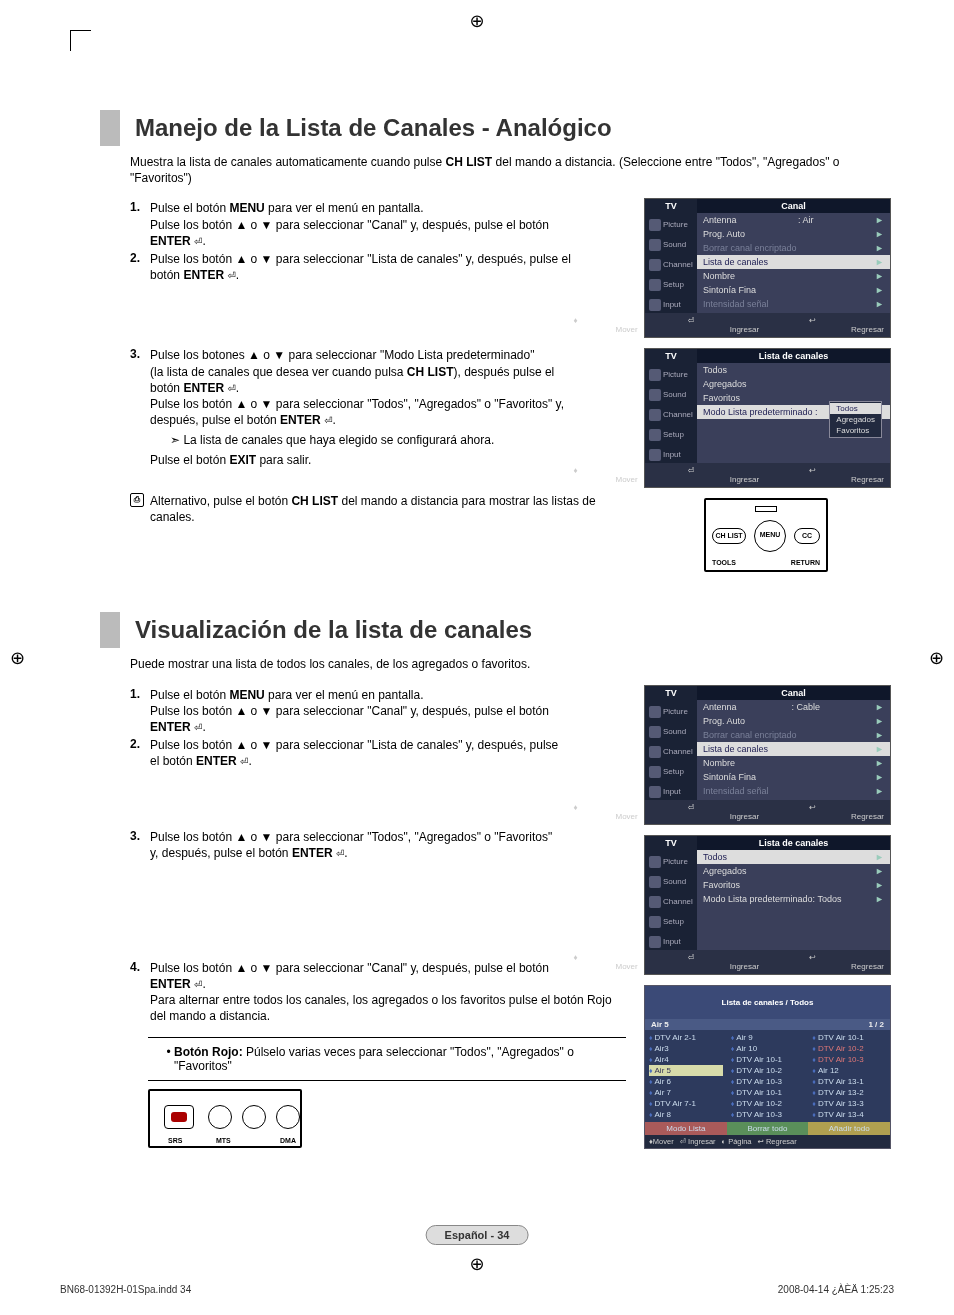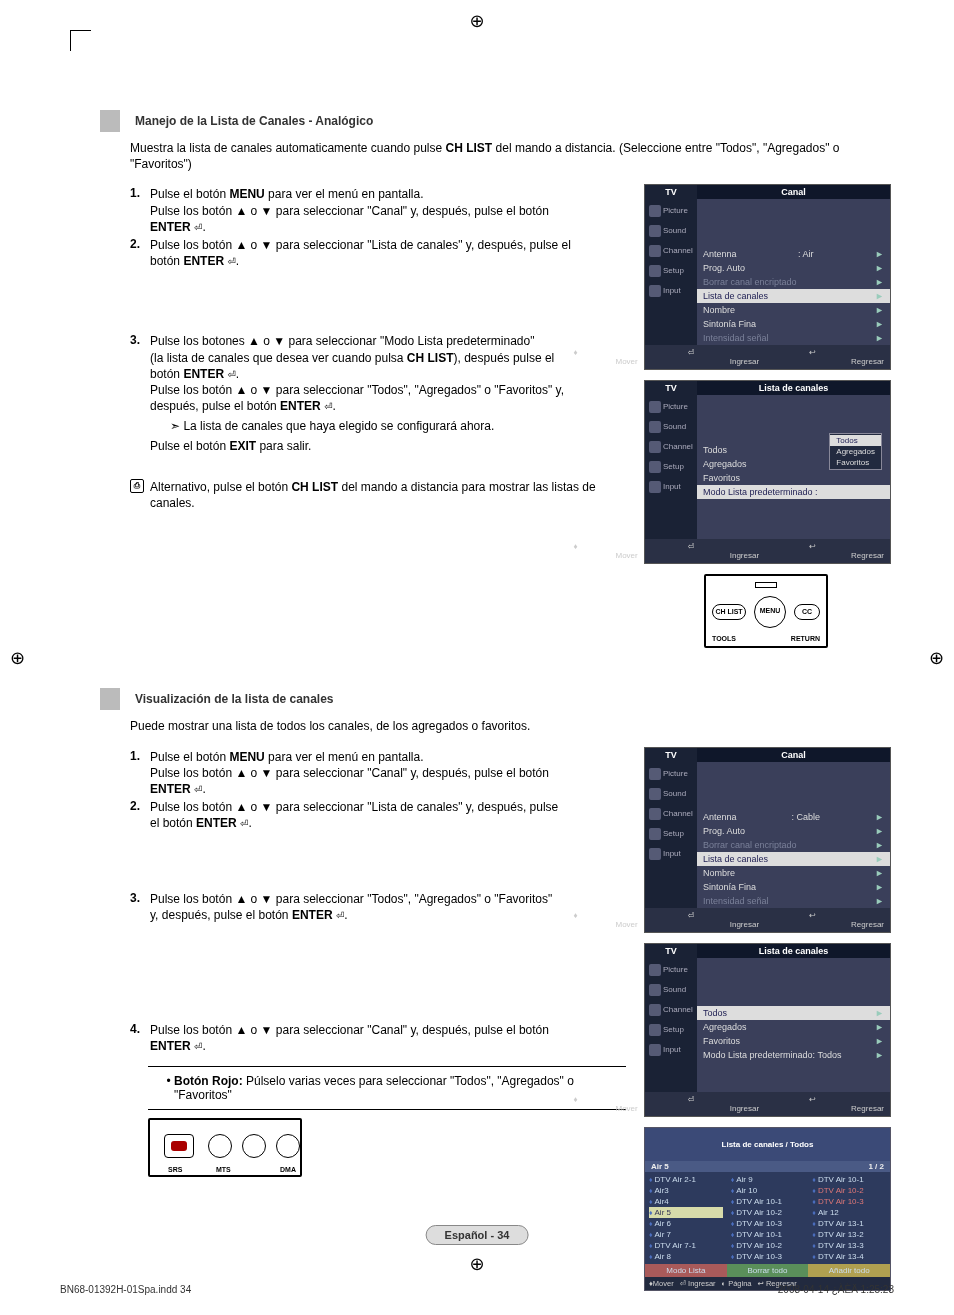--- a/index.html
+++ b/index.html
@@ -4,41 +4,41 @@
 <style>
 body { font-family: Arial, Helvetica, sans-serif; margin:0; background:#fff; color:#000; font-size:12px; }
 .page { width:954px; height:1315px; position:relative; padding:60px 60px 0 100px; box-sizing:border-box; }
 .crop-mark { position:absolute; font-size:18px; color:#000;}
 .crop-mark.top { left:50%; top:10px; transform:translateX(-50%);}
 .crop-mark.left { left:10px; top:50%; transform:translateY(-50%);}
 .crop-mark.right { right:10px; top:50%; transform:translateY(-50%);}
 .crop-mark.bottom { left:50%; bottom:40px; transform:translateX(-50%);}
 .corner-lines { position:absolute; width:20px; height:20px; border-color:#000; }
 .corner-lines.tl { top:30px; left:70px; border-top:1px solid #000; border-left:1px solid #000;}
-h2.section-title { background:#fff; color:#333; font-size:12px; font-weight:bold; margin:40px 0 8px 0; padding:4px 0; border-left:20px solid #bbb; padding-left:15px;}
+h2.section-title { background:#fff; color:#333; font-size:24px; font-weight:bold; margin:40px 0 8px 0; padding:4px 0; border-left:20px solid #bbb; padding-left:15px;}
 h2.section-title:first-of-type{margin-top:50px;}
 p.intro { margin:4px 0 12px 30px; max-width:770px; line-height:1.35;}
 .step-row { display:flex; align-items:flex-start; margin:2px 0 2px 30px;}
 .step-num { font-weight:bold; width:20px; flex:0 0 20px;}
 .step-body { flex:1; max-width:510px; line-height:1.35;}
 .step-body .sub { margin-top:4px;}
 .arrow-note { margin-left:20px;}
 .arrow-note::before { content:"➣ "; }
 .side-col { width:250px; }
 .col-wrap { display:flex; gap:18px; }
 .left-col { flex:1; }
 .tv-menu { width:245px; font-size:9px; color:#ddd; background:#3a3f5a; border:1px solid #555; margin-bottom:10px;}
 .tv-menu .hdr { display:flex;}
 .tv-menu .hdr .tv-cell{ width:52px; background:#1a2235; color:#fff; text-align:center; padding:2px 0; font-weight:bold;}
 .tv-menu .hdr .title-cell{ flex:1; background:#0f172a; color:#fff; text-align:center; padding:2px 0; font-weight:bold;}
 .tv-menu .body { display:flex;}
 .tv-menu .side { width:52px; background:#1a2235; font-size:8px; }
 .tv-menu .side div{ padding:6px 2px 2px 4px; color:#aab; position:relative;}
 .tv-menu .side .sideicon { width:12px; height:12px; background:#555a75; display:inline-block; margin-right:2px; vertical-align:middle; border-radius:2px;}
-.tv-menu .main { flex:1; background:#3a3f5a;margin-top:48px;}
+.tv-menu .main { flex:1; background:#3a3f5a;}
 .tv-menu .main .row { display:flex; justify-content:space-between; padding:2px 6px;}
 .tv-menu .main .row span.arrow{color:#9cb;}
 .tv-menu .main .row.sel { background:#ddd; color:#225;}
 .tv-menu .main .row.dim { color:#7a8099;}
 .tv-menu .foot { display:flex; gap:8px; justify-content:flex-end; padding:3px 6px; background:#2a3045; font-size:8px;}
 .tv-menu .foot span{color:#ccc;margin-left:42px;}
 .tv-menu .submenu-box{ position:relative; }
 .tv-menu .popup{ position:absolute; right:8px; top:38px; background:#222a3f; border:1px solid #889; font-size:8px; padding:1px 0;}
 .tv-menu .popup div{padding:1px 6px;}
 .tv-menu .popup div.selp{background:#ddd; color:#225;}
@@ -270,20 +270,21 @@
       <span>Pulse los botón ▲ o ▼ para seleccionar "Todos", "Agregados" o "Favoritos"</span><br>
       <span>y, después, pulse el botón</span> <b>ENTER</b> <span class="enter-icon">⏎</span>.
     </div>
         </div>
   <div style="height:95px"></div>
   <div class="step-row">
           <div class="step-num">4.</div>
     <div class="step-body">
       <span>Pulse los botón ▲ o ▼ para seleccionar "Canal" y, después, pulse el botón</span><br>
       <b>ENTER</b> <span class="enter-icon">⏎</span>.<br>
+      <span>Para alternar entre todos los canales, los agregados o los favoritos pulse el botón Rojo del mando a distancia.</span>
     </div>
         </div>
 
   <div class="note-box">
     <ul class="bullet">
             <li><b>Botón Rojo:</b> <span>Púlselo varias veces para seleccionar "Todos", "Agregados" o "Favoritos"</span></li>
           </ul>
   </div>
 
   <div style="margin-left:48px;">

